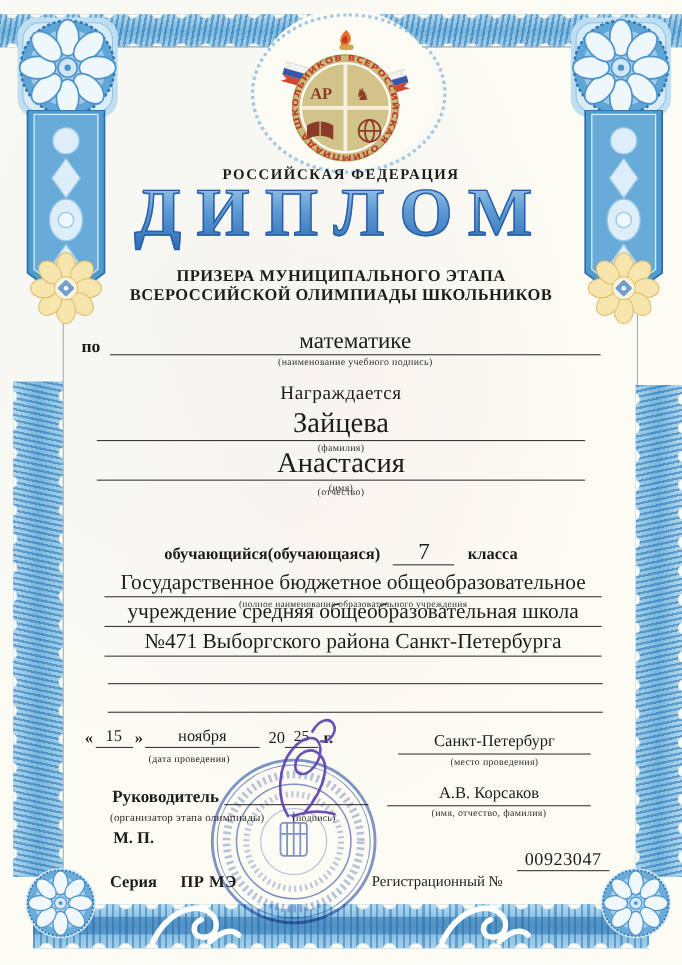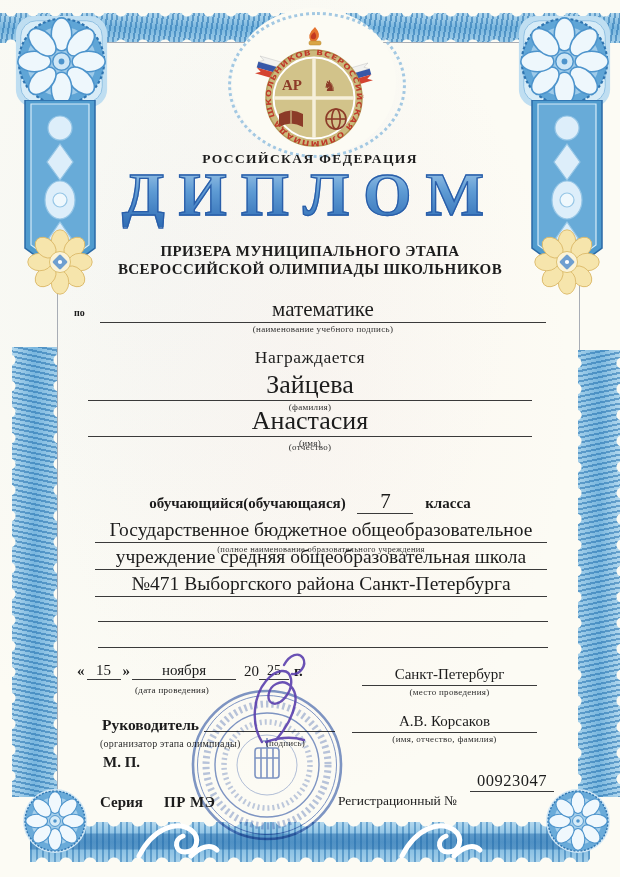--- a/index.html
+++ b/index.html
@@ -71,21 +71,21 @@
     }
   }
   .sub1{top:243px;font-size:15px;font-weight:bold;letter-spacing:.4px;}
   .sub2{top:261px;font-size:15px;font-weight:bold;letter-spacing:.4px;}
   .awarded{top:347px;font-size:17.5px;font-weight:normal;letter-spacing:.5px;}
   
   .field{position:absolute;}
   .field .fv{display:block;text-align:center;border-bottom:1.5px solid #3a3a3a;white-space:nowrap;}
   .field .fc{display:block;text-align:center;font-size:9px;color:#2e2e2e;padding-top:1px;letter-spacing:.3px;}
   .subject-row{position:absolute;left:74px;top:296px;width:472px;height:42px;}
-  .subject-prefix{position:absolute;left:0;top:11px;font-size:10px;font-weight:bold;}
+  .subject-prefix{position:absolute;left:0;top:11px;font-size:16px;font-weight:bold;}
   .subject-field{position:absolute;left:26px;right:0;top:0;}
   .subject-field .fv{font-size:21px;line-height:26px;}
   .name-field{left:88px;width:444px;}
   .name-field .fv{font-size:26px;line-height:31px;}
   .f-last{top:369px;} .f-first{top:405px;} .f-middle{top:441px;}
   .grade-row{top:489px;font-size:15px;font-weight:bold;}
   .grade-val{display:inline-block;width:56px;border-bottom:1.5px solid #3a3a3a;font-size:21px;font-weight:normal;text-align:center;line-height:24px;vertical-align:baseline;margin:0 8px;}
   .school-field{left:95px;width:452px;}
   .school-field .fv{font-size:19.5px;line-height:25px;}
   .school-field .fc{font-size:8.5px;}

